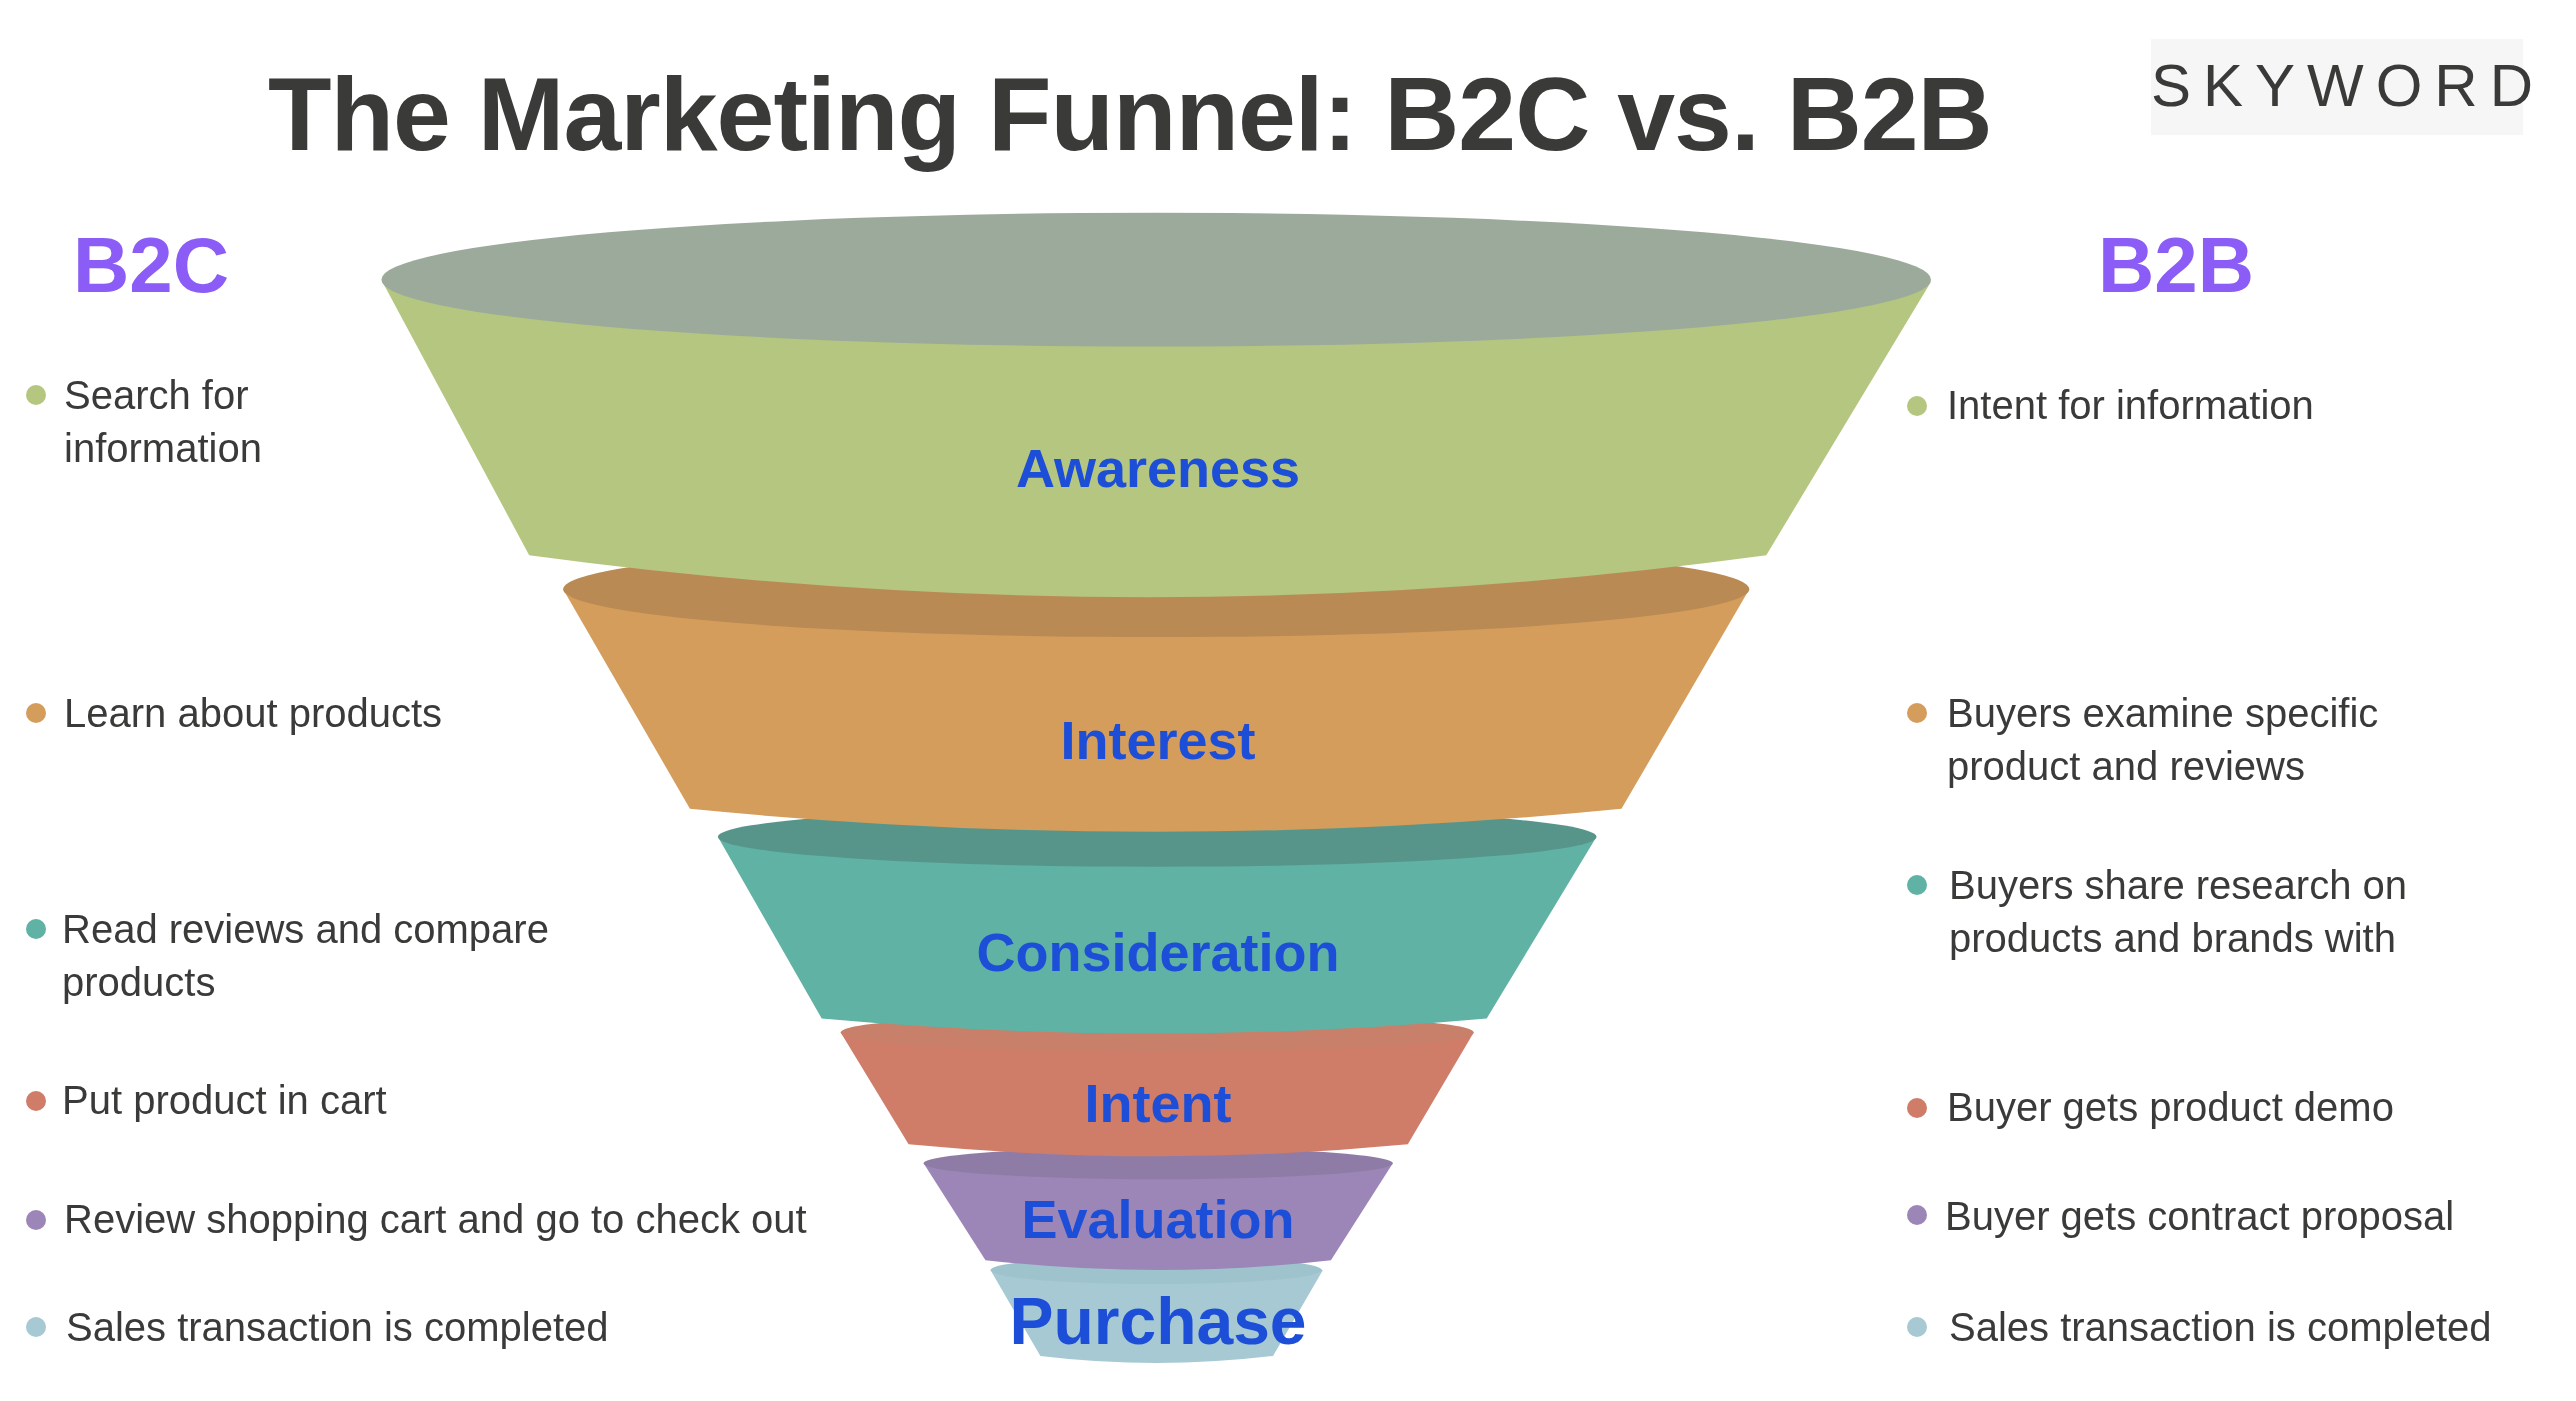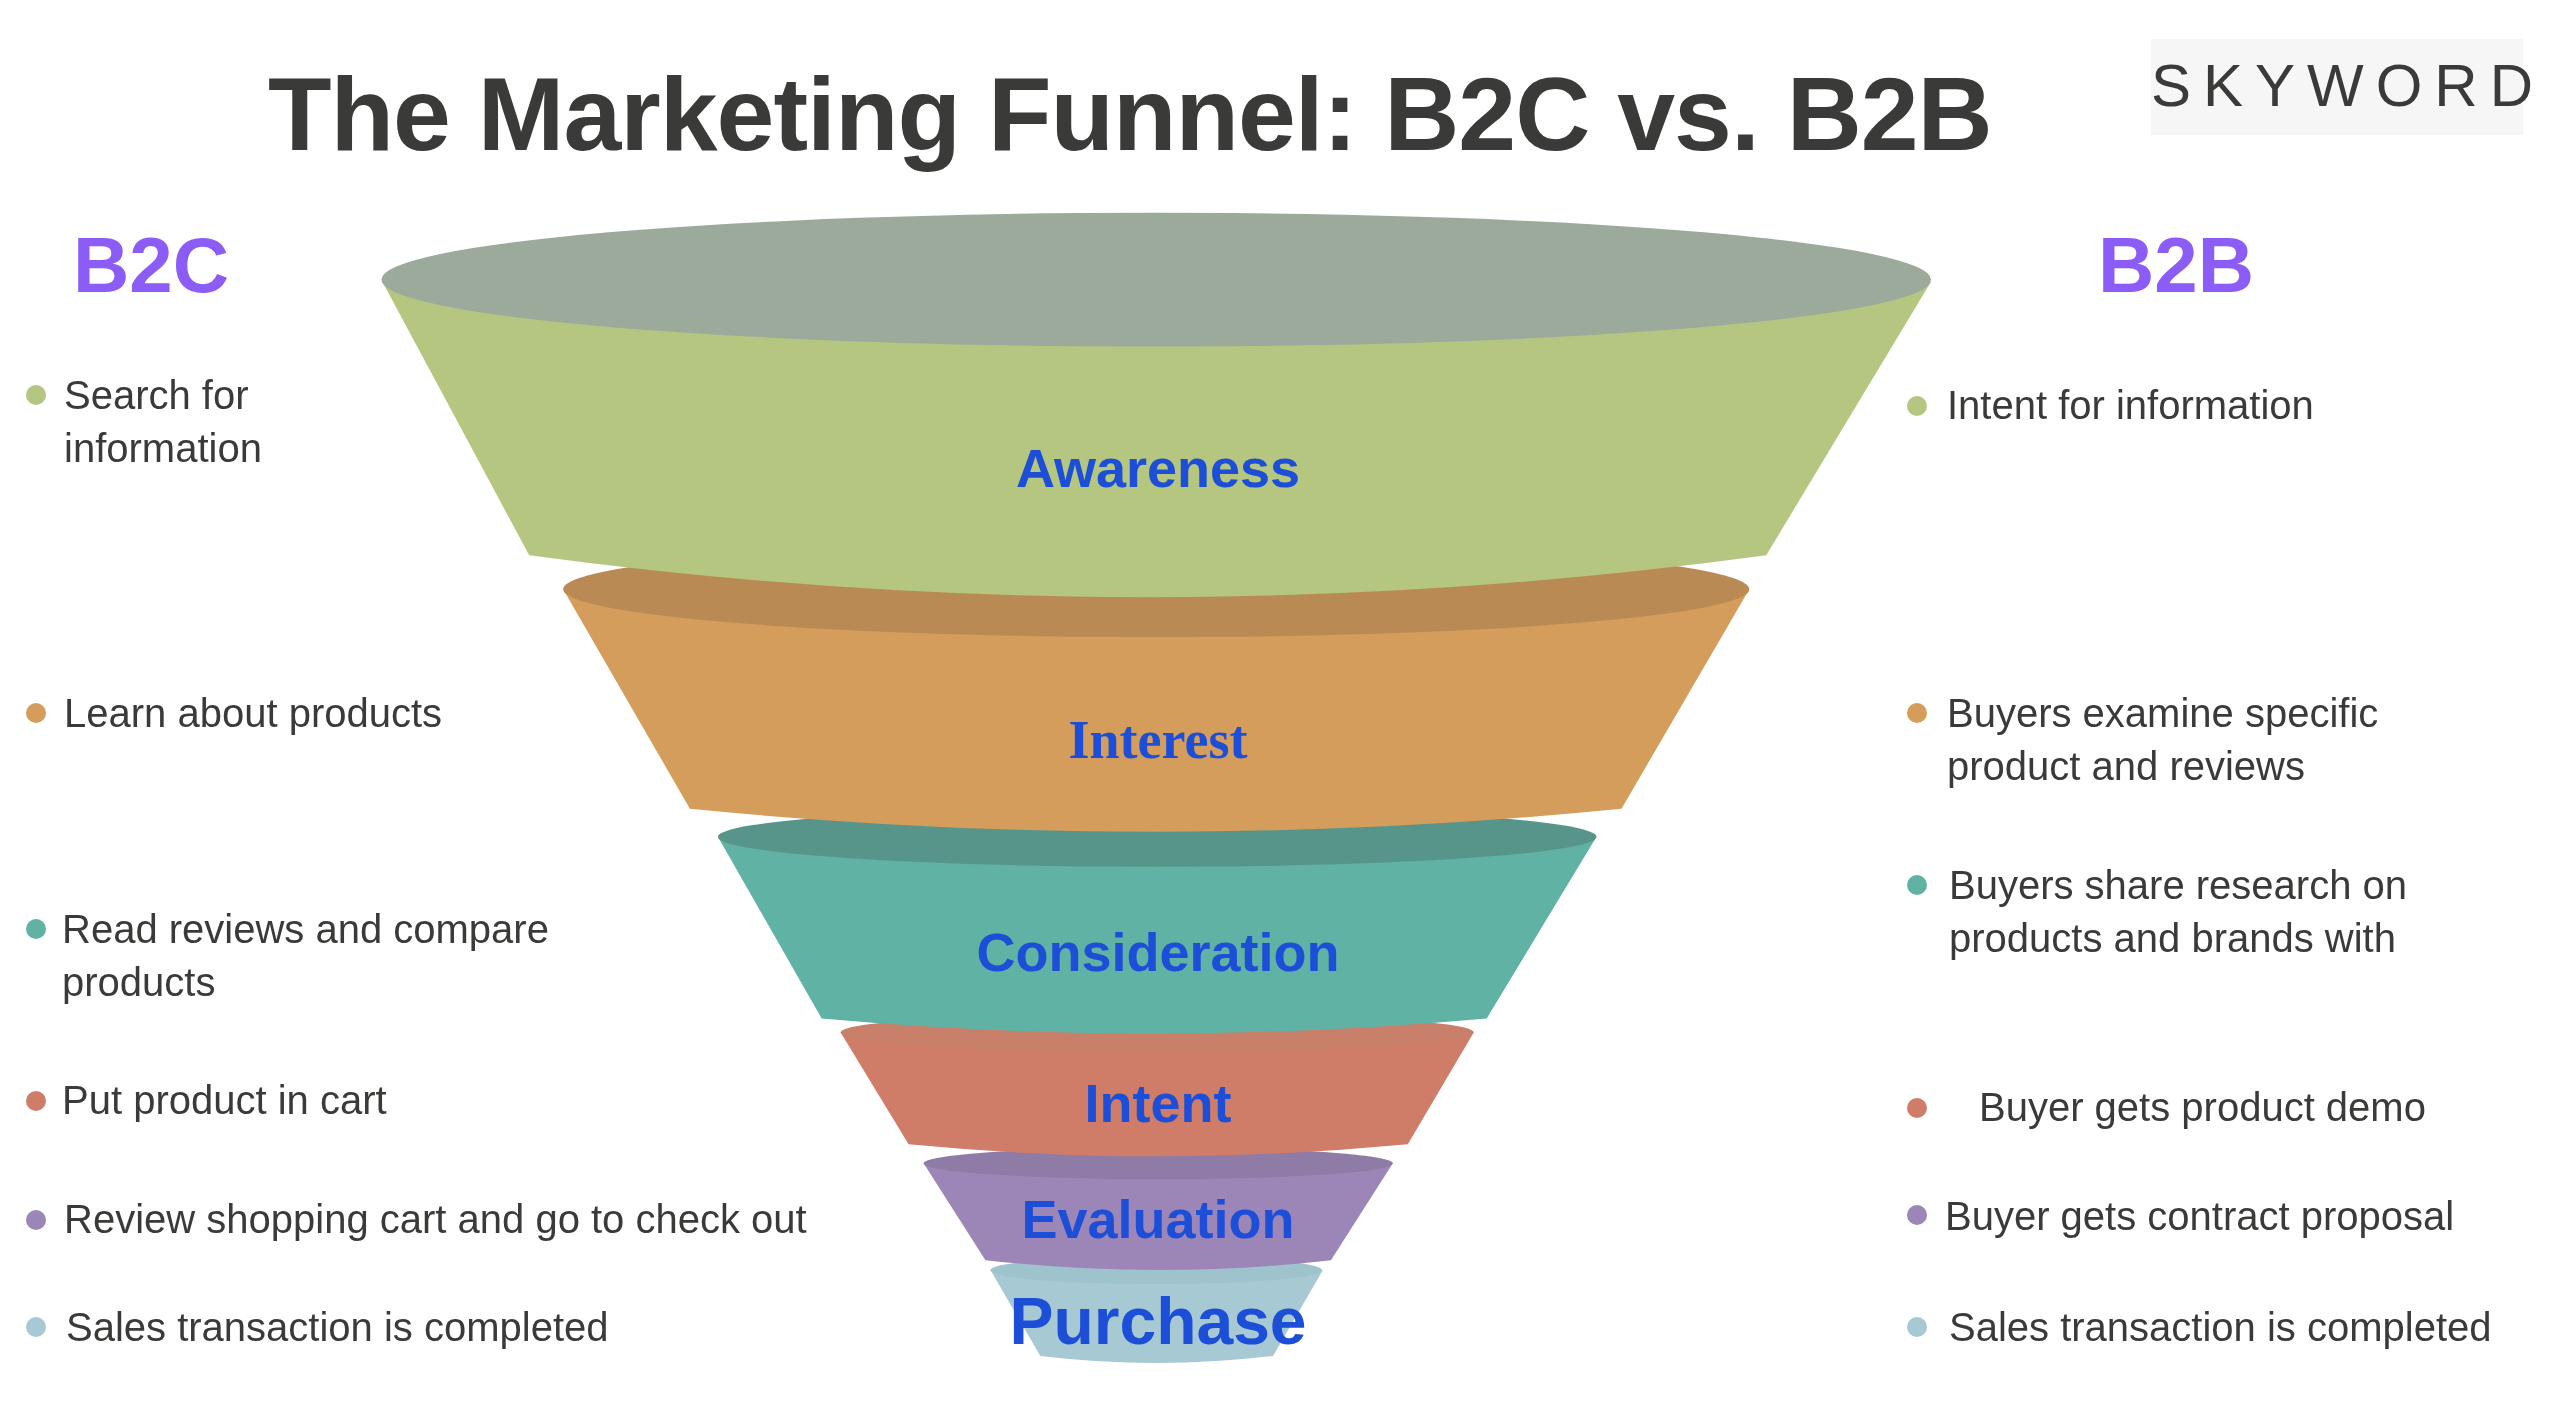--- a/index.html
+++ b/index.html
@@ -55,21 +55,21 @@
     <ellipse cx="1158" cy="590" rx="594" ry="48" fill="#b98a54"></ellipse>
   </g>
 
   <g>
     <path d="M383,282 L530,556 Q1150,640 1769,556 L1934,282 Z" fill="#b4c67f"></path>
     <ellipse cx="1158" cy="280" rx="776" ry="67" fill="#9caa9c"></ellipse>
   </g>
 </svg>
 
 <div class="abs stage-label" style="left:1158px; top:441px; font-size:54px;">Awareness</div>
-<div class="abs stage-label" style="left:1158px; top:713px; font-size:54px;font-family:Liberation Serif, serif;">Interest</div>
+<div class="abs stage-label" style="left:1158px; top:713px; font-size:54px;">Interest</div>
 <div class="abs stage-label" style="left:1158px; top:925px; font-size:54px;">Consideration</div>
 <div class="abs stage-label" style="left:1158px; top:1076px; font-size:54px;">Intent</div>
 <div class="abs stage-label" style="left:1158px; top:1192px; font-size:54px;">Evaluation</div>
 <div class="abs stage-label" style="left:1158px; top:1288px; font-size:66px;">Purchase</div>
 
 <div>
   <div class="abs dot" style="left:26px; top:385px; background:#b4c67f;"></div>
   <div class="abs item" style="left:64px; top:369px;">
     <div>Search for</div>
     <div>information</div>
@@ -114,21 +114,21 @@
     <div>product and reviews</div>
   </div>
 
   <div class="abs dot" style="left:1907px; top:875px; background:#5fb2a4;"></div>
   <div class="abs item" style="left:1949px; top:859px;">
     <div>Buyers share research on</div>
     <div>products and brands with</div>
   </div>
 
   <div class="abs dot" style="left:1907px; top:1098px; background:#cf7c69;"></div>
-  <div class="abs item" style="left:1947px; top:1081px;margin-left:32px;">
+  <div class="abs item" style="left:1947px; top:1081px;">
     <div>Buyer gets product demo</div>
   </div>
 
   <div class="abs dot" style="left:1907px; top:1205px; background:#9c86b8;"></div>
   <div class="abs item" style="left:1945px; top:1190px;">
     <div>Buyer gets contract proposal</div>
   </div>
 
   <div class="abs dot" style="left:1907px; top:1317px; background:#a6c9d4;"></div>
   <div class="abs item" style="left:1949px; top:1301px;">

